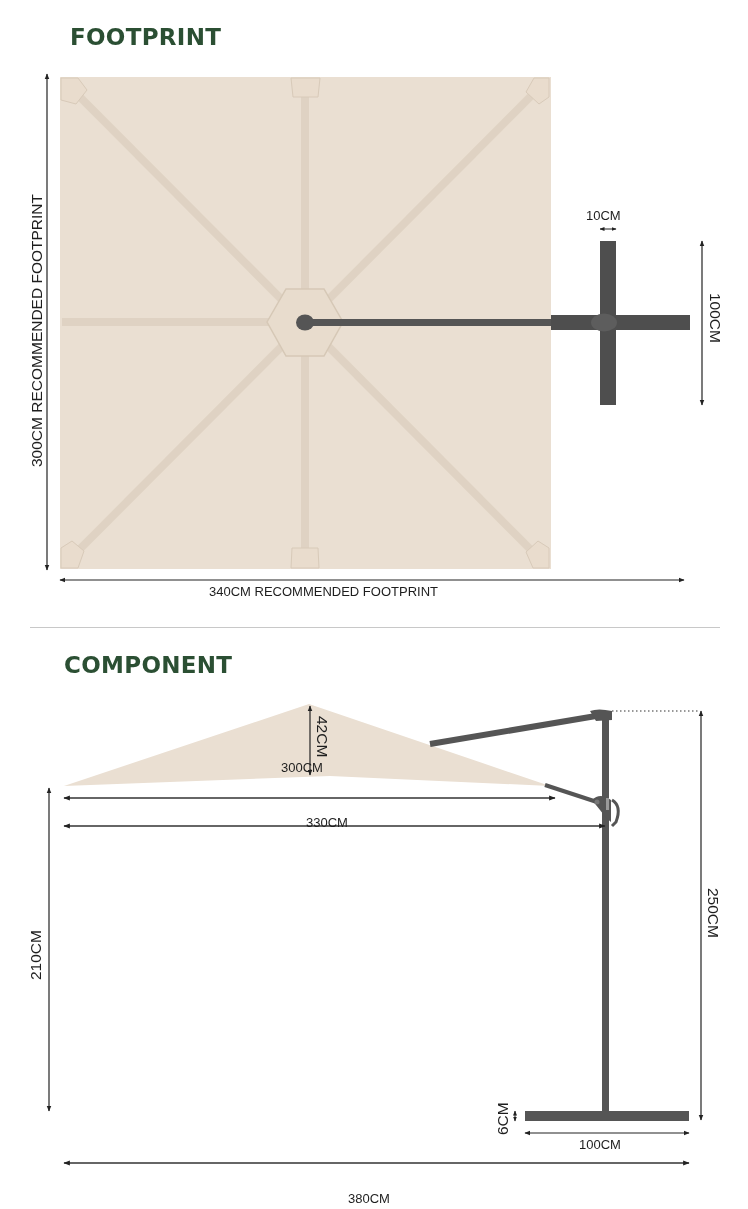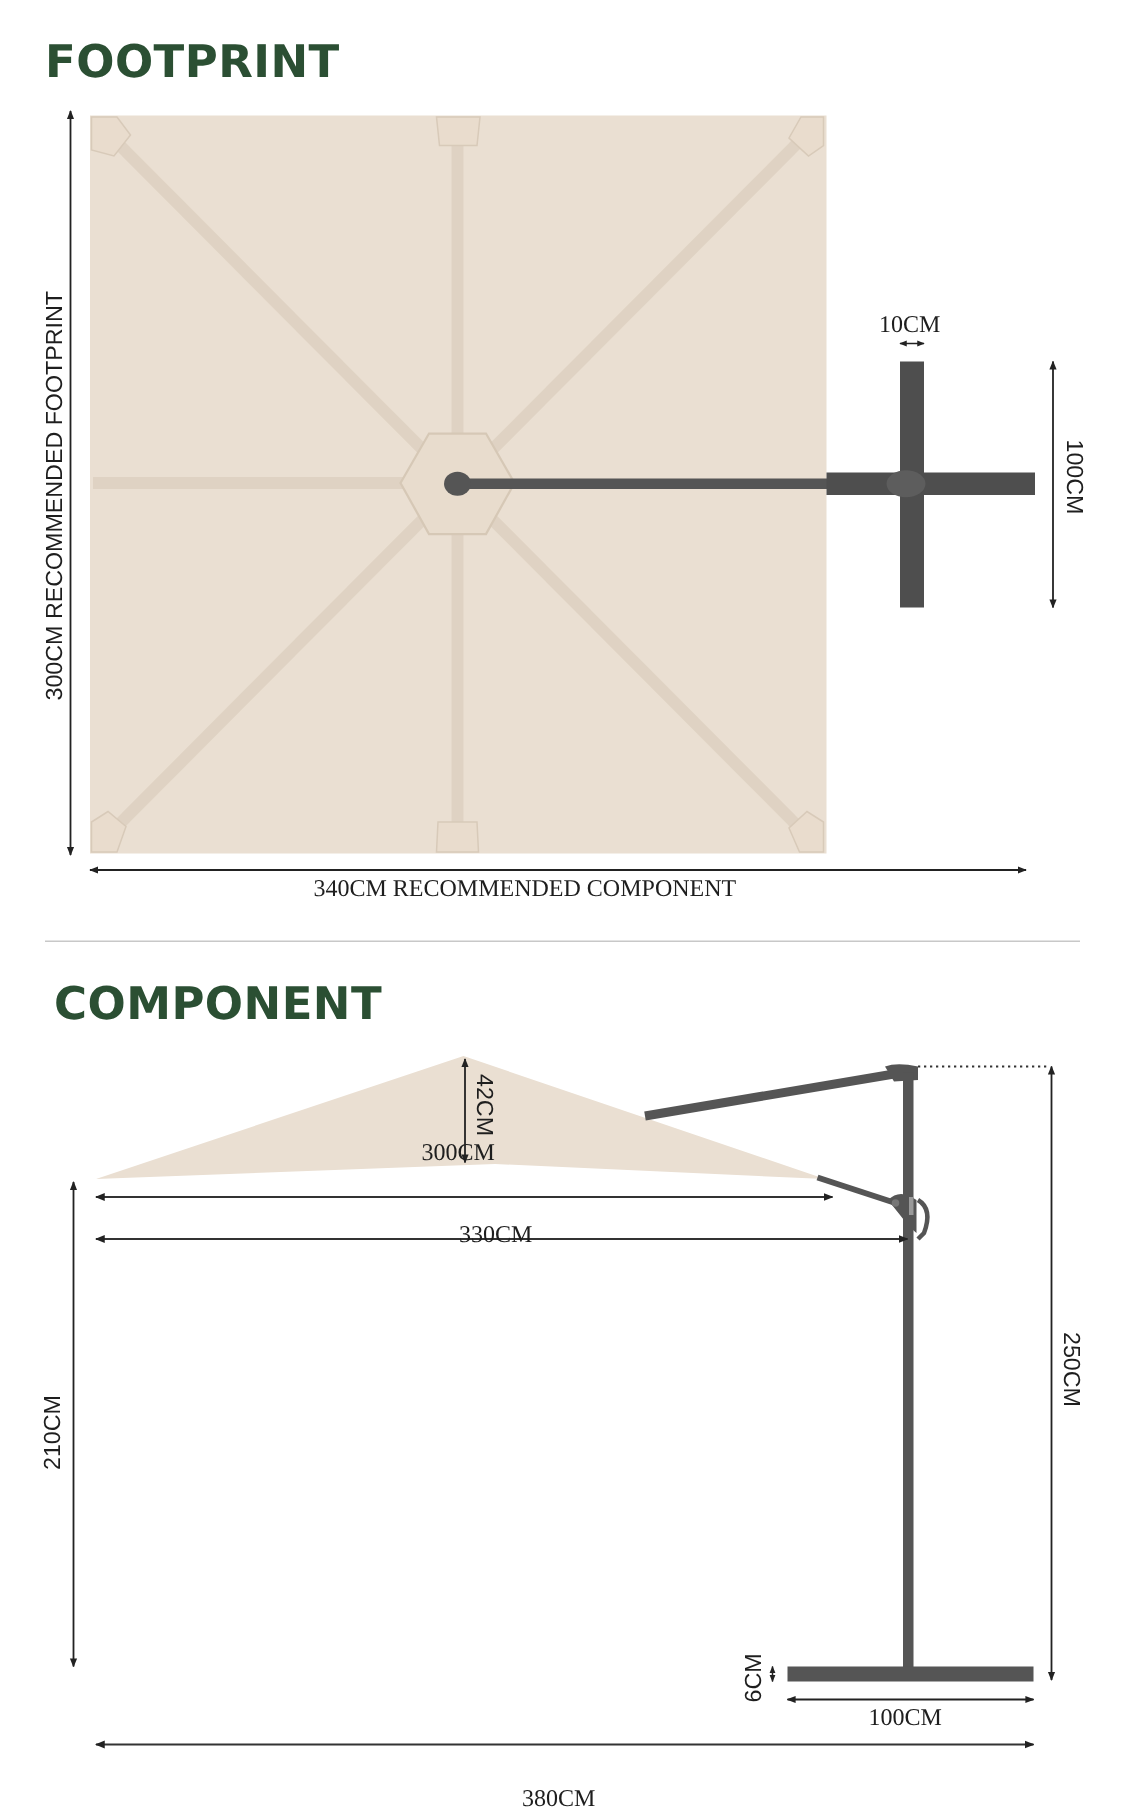--- a/index.html
+++ b/index.html
@@ -1,18 +1,18 @@
 <!DOCTYPE html>
 <html><head>
 <meta charset="utf-8">
 <style>
   html, body { margin:0; padding:0; background:#ffffff; }
   body { width:748px; height:1209px; position:relative; overflow:hidden; font-family:"Liberation Sans", sans-serif; }
-  .heading { position:absolute; font-family:"DejaVu Sans", sans-serif; font-weight:bold; color:#2b4f33; font-size:30px; letter-spacing:0.3px; }
-  .label { position:absolute; font-family:Liberation Serif, serif; font-size:16px; color:#1e1e1e; white-space:nowrap; }
+  .heading { position:absolute; font-family:"DejaVu Sans", sans-serif; font-weight:bold; color:#2b4f33; font-size:23px; letter-spacing:0.3px;margin-left:40px; }
+  .label { position:absolute; font-family:Liberation Sans, sans-serif; font-size:13px; color:#1e1e1e; white-space:nowrap; }
   .vlabel { position:absolute; font-family:"Liberation Sans", sans-serif; font-size:15.5px; color:#1e1e1e; white-space:nowrap; transform-origin:0 0; }
   .divider { position:absolute; left:30px; width:690px; top:627px; height:1px; background:#c8c8c8; }
   svg { position:absolute; left:0; top:0; }
 </style>
 </head>
 <body>
 
 <div class="heading" style="left:30px; top:24px;">FOOTPRINT</div>
 
 <svg width="748" height="1209" viewBox="0 0 748 1209">
@@ -80,27 +80,27 @@
   <line x1="64" y1="798" x2="555" y2="798" stroke="#333" stroke-width="1.3" marker-start="url(#arr)" marker-end="url(#arr)"></line>
   <line x1="64" y1="826" x2="605" y2="826" stroke="#333" stroke-width="1.3" marker-start="url(#arr)" marker-end="url(#arr)"></line>
   <line x1="49" y1="788" x2="49" y2="1111" stroke="#222" stroke-width="1.2" marker-start="url(#arr)" marker-end="url(#arr)"></line>
   <line x1="701" y1="711" x2="701" y2="1120" stroke="#222" stroke-width="1.2" marker-start="url(#arr)" marker-end="url(#arr)"></line>
   <line x1="515" y1="1111" x2="515" y2="1121" stroke="#222" stroke-width="1" marker-start="url(#arr)" marker-end="url(#arr)"></line>
   <line x1="525" y1="1133" x2="689" y2="1133" stroke="#222" stroke-width="1.2" marker-start="url(#arr)" marker-end="url(#arr)"></line>
   <line x1="64" y1="1163" x2="689" y2="1163" stroke="#333" stroke-width="1.3" marker-start="url(#arr)" marker-end="url(#arr)"></line>
 </svg>
 
 <div class="vlabel" style="left:28px; top:467px; transform:rotate(-90deg);">300CM RECOMMENDED FOOTPRINT</div>
-<div class="label" style="left:209px; top:584px;">340CM RECOMMENDED COMPONENT</div>
+<div class="label" style="left:209px; top:584px;">340CM RECOMMENDED FOOTPRINT</div>
 <div class="label" style="left:586px; top:208px;">10CM</div>
 <div class="vlabel" style="left:724px; top:293px; transform:rotate(90deg);">100CM</div>
 
 <div class="divider"></div>
 
-<div class="heading" style="left:36px; top:652px;">COMPONENT</div>
+<div class="heading" style="left:24px; top:652px;">COMPONENT</div>
 
 <div class="vlabel" style="left:331px; top:716px; transform:rotate(90deg);">42CM</div>
 <div class="label" style="left:281px; top:760px;">300CM</div>
 <div class="label" style="left:306px; top:815px;">330CM</div>
 <div class="vlabel" style="left:27px; top:980px; transform:rotate(-90deg);">210CM</div>
 <div class="vlabel" style="left:722px; top:888px; transform:rotate(90deg);">250CM</div>
 <div class="vlabel" style="left:494px; top:1135px; transform:rotate(-90deg);">6CM</div>
 <div class="label" style="left:579px; top:1137px;">100CM</div>
 <div class="label" style="left:348px; top:1191px;">380CM</div>
 

